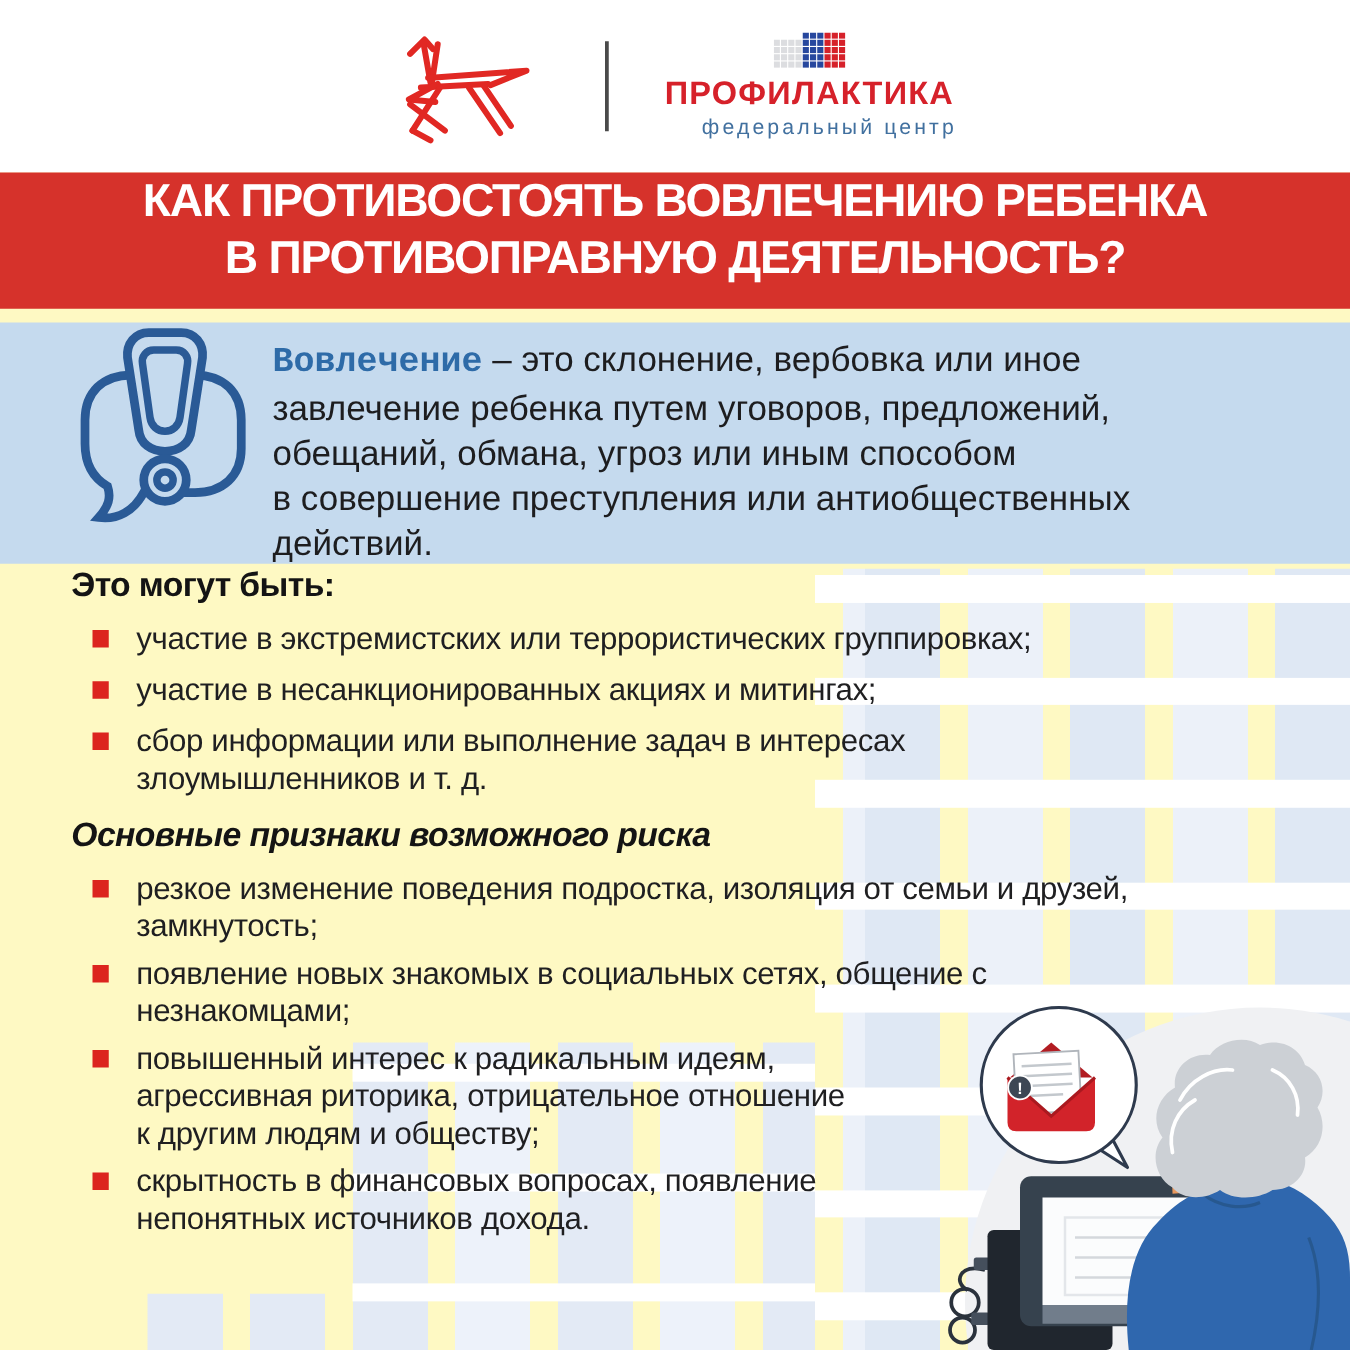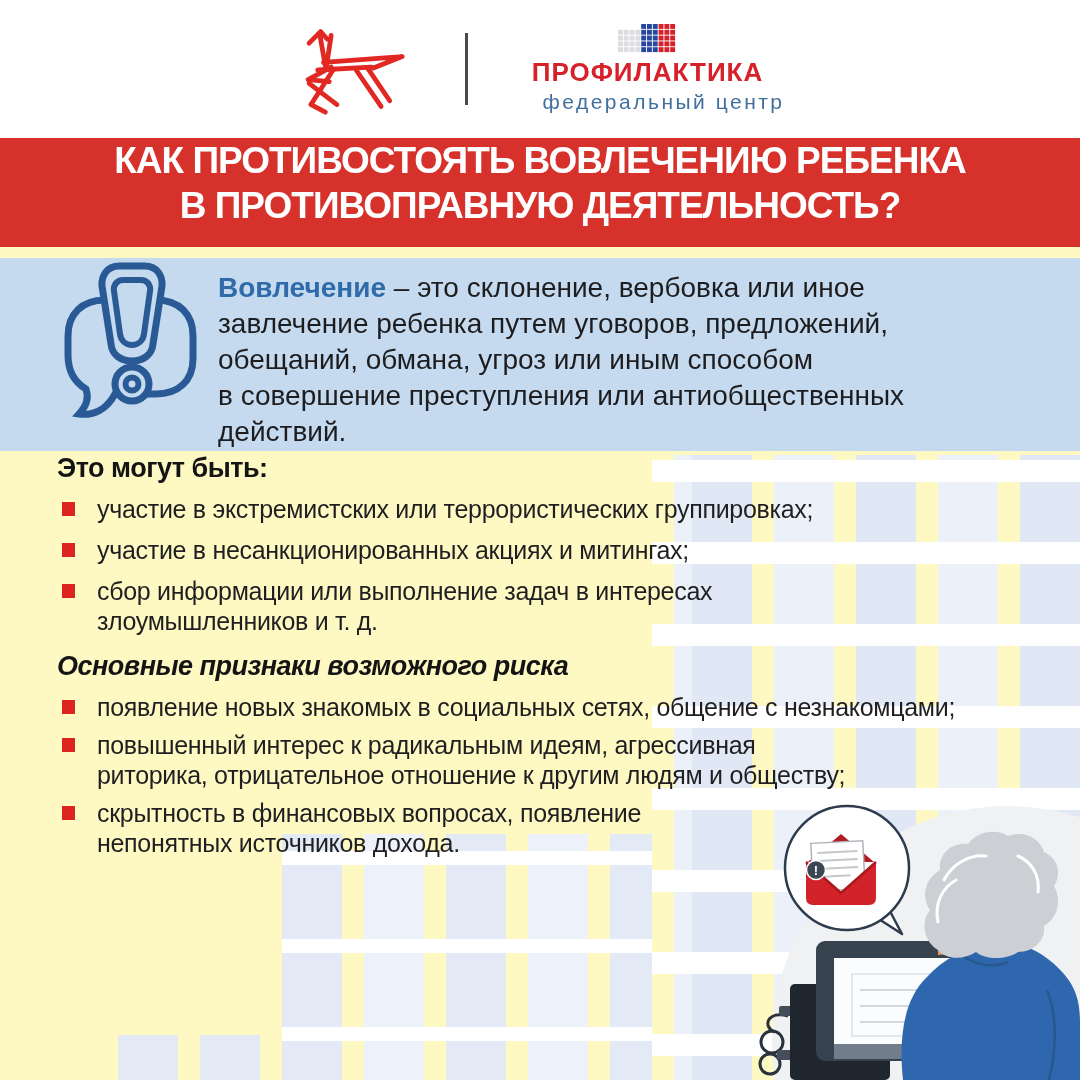--- a/index.html
+++ b/index.html
@@ -7,33 +7,33 @@
         font-family:"Liberation Sans",sans-serif;color:#1f1f21;margin:0 auto;}
 
   
   .header{position:absolute;left:0;top:0;width:1080px;height:138px;background:#fff;
           display:flex;align-items:center;justify-content:center;gap:42px;z-index:4;}
   .brand-mark{width:128px;height:96px;margin-top:2px;}
   .header-divider{width:3px;height:72px;background:#4a4a4a;}
   .logo-block{display:flex;flex-direction:column;align-items:center;}
   .logo-grid{width:58px;height:29px;margin-bottom:6px;}
   .logo-title{font-size:26px;font-weight:bold;color:#d6212a;letter-spacing:1px;line-height:1.05;}
-  .logo-subtitle{font-size:21px;color:#41709f;letter-spacing:2.5px;margin-top:3px;margin-left:32px;}
+  .logo-subtitle{font-size:17px;color:#41709f;letter-spacing:2.5px;margin-top:3px;margin-left:32px;}
 
   
   .banner{position:absolute;left:0;top:138px;width:1080px;height:109px;background:#d6322b;
           display:flex;flex-direction:column;align-items:center;z-index:4;}
   .banner .line{color:#fff;font-weight:bold;font-size:37px;letter-spacing:-1px;line-height:45px;text-align:center;}
 
   
   .definition{position:absolute;left:0;top:258px;width:1080px;height:193px;background:#c5daee;z-index:4;}
   .bubble-icon{position:absolute;left:57px;top:2px;width:150px;height:165px;}
   .def-text{position:absolute;left:218px;top:12px;margin:0;max-width:690px;
             font-size:28px;line-height:36px;color:#1d1d1f;}
-  .def-text .term{font-weight:bold;color:#2e6ba8;}
+  .def-text .term{font-weight:bold;color:#2e6ba8;font-family:Liberation Mono, monospace;}
 
   
   .pat{position:absolute;z-index:1;}
   .patA{left:652px;top:455px;width:428px;height:625px;
     background-image:
       repeating-linear-gradient(to bottom,#ffffff 0 22px,rgba(0,0,0,0) 22px 82px),
       repeating-linear-gradient(to right,#dfe8f4 0 60px,rgba(0,0,0,0) 60px 82px,#ecf1f9 82px 142px,rgba(0,0,0,0) 142px 164px);
     background-position:0 5px,40px 0;}
   .patB{left:282px;top:834px;width:370px;height:246px;
     background-image:
@@ -43,21 +43,21 @@
   .patC{left:118px;top:1035px;width:164px;height:45px;
     background-image:repeating-linear-gradient(to right,#e3eaf5 0 60px,rgba(0,0,0,0) 60px 82px);}
 
   
   .illu{position:absolute;left:740px;top:780px;width:340px;height:300px;z-index:2;}
 
   
   .content{position:absolute;left:57px;top:452px;width:980px;z-index:3;}
   .content h2{margin:0 0 10px 0;font-size:27px;line-height:32px;font-weight:bold;letter-spacing:-0.5px;color:#141414;}
   .content h2.second{margin-top:14px;font-style:italic;}
-  .list{list-style:none;margin:0;padding:0 0 0 5px;}
+  .list{list-style:none;margin:12px;padding:0 0 0 5px;}
   .list li{display:flex;align-items:flex-start;gap:22px;margin-bottom:11px;}
   .list2 li{margin-bottom:8px;}
   .bullet{flex:0 0 auto;width:13px;height:14px;background:#dc251e;margin-top:8px;}
   .li-text{font-size:25px;line-height:30px;letter-spacing:-0.3px;color:#1f1f21;}
   .list1 li:nth-of-type(3) .li-text{max-width:640px;}
   .list2 li:nth-of-type(1) .li-text{max-width:880px;}
   .list2 li:nth-of-type(2) .li-text{max-width:760px;}
   .list2 li:nth-of-type(3) .li-text{max-width:590px;}
   .list2 li:nth-of-type(4) .li-text{max-width:572px;}
   .list2 li:nth-of-type(5) .li-text{max-width:580px;}
@@ -244,20 +244,24 @@
         </li>
 
         <li>
           <span class="bullet"></span>
           <span class="li-text">сбор информации или выполнение задач в интересах злоумышленников и т. д.</span>
         </li>
       </ul>
     <h2 class="second">Основные признаки возможного риска</h2>
     <ul class="list list2">
 
+        <li>
+          <span class="bullet"></span>
+          <span class="li-text">резкое изменение поведения подростка, изоляция от семьи и друзей, замкнутость;</span>
+        </li>
 
 
         <li>
           <span class="bullet"></span>
           <span class="li-text">появление новых знакомых в социальных сетях, общение с незнакомцами;</span>
         </li>
 
         <li>
           <span class="bullet"></span>
           <span class="li-text">повышенный интерес к радикальным идеям, агрессивная риторика, отрицательное отношение к&nbsp;другим людям и обществу;</span>

